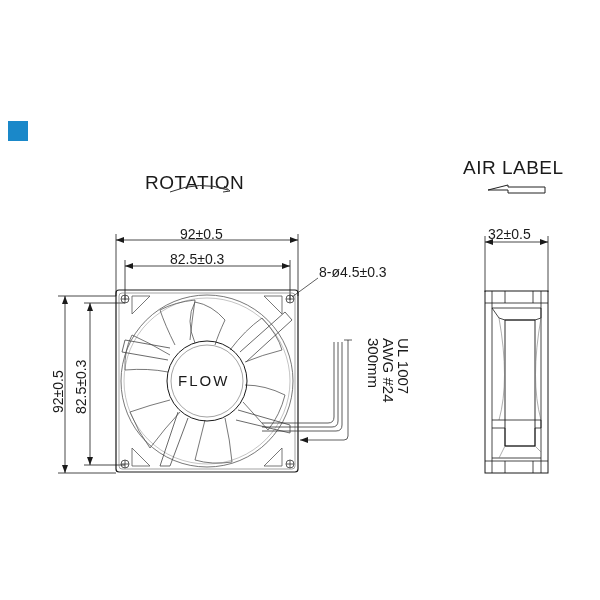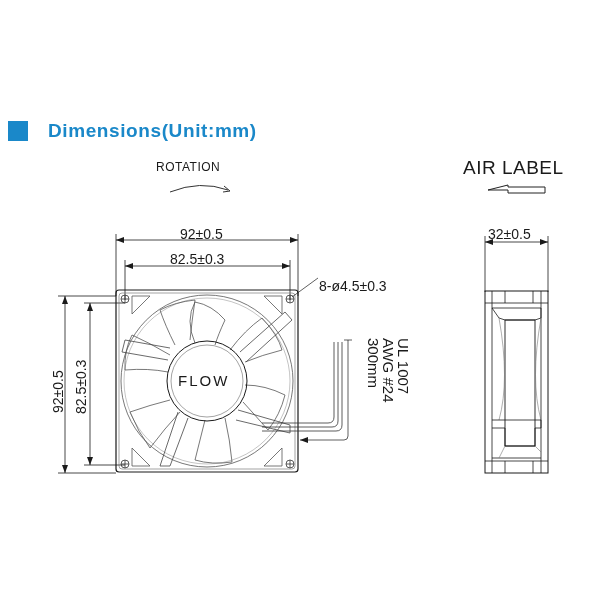--- a/index.html
+++ b/index.html
@@ -3,40 +3,39 @@
   <meta charset="utf-8">
   <style>
     html, body { margin: 0; padding: 0; background: #ffffff; }
     body { width: 600px; height: 600px; position: relative; overflow: hidden;
            font-family: "Liberation Sans", sans-serif; color: #1a1a1a; }
     .section-header { position: absolute; left: 8px; top: 118px; height: 26px; display: flex; align-items: center; }
     .section-marker { width: 20px; height: 20px; background: #1a88c9; margin-right: 20px; }
     .section-title { font-family: "Liberation Sans", sans-serif; font-weight: bold; font-size: 19px;
                      color: #1a88c9; letter-spacing: 0.6px; }
     .label { position: absolute; font-family: "Liberation Sans", sans-serif; color: #1a1a1a; white-space: nowrap; }
-    .rot-label { left: 145px; top: 160px; font-size: 12px; letter-spacing: 0.5px; margin-left: 11px; }
+    .rot-label { left: 145px; top: 172px; font-size: 19px; letter-spacing: 0.5px; }
     .air-label { left: 463px; top: 157px; font-size: 19px; letter-spacing: 0.5px; }
     .dim { font-size: 14px; }
     .vert { transform-origin: left top; }
     svg.drawing { position: absolute; left: 0; top: 0; }
   </style>
 </head>
 <body>
 
 <div class="section-header">
   <div class="section-marker"></div>
-  <span class="section-title">Dimensions(Unit:mm)</span>
 </div>
 
 <div class="label rot-label">ROTATION</div>
 <div class="label air-label">AIR LABEL</div>
 
 <div class="label dim" style="left:180px; top:226px;">92±0.5</div>
 <div class="label dim" style="left:170px; top:251px;">82.5±0.3</div>
-<div class="label dim" style="left:319px; top:278px;">8-ø4.5±0.3</div>
+<div class="label dim" style="left:319px; top:264px;">8-ø4.5±0.3</div>
 <div class="label dim" style="left:488px; top:226px;">32±0.5</div>
 
 <div class="label dim vert" style="left:50px; top:413px; transform: rotate(-90deg);">92±0.5</div>
 <div class="label dim vert" style="left:73px; top:414px; transform: rotate(-90deg);">82.5±0.3</div>
 
 <div class="label vert" style="left:411px; top:338px; transform: rotate(90deg); font-size:15px; line-height:15px;">
   <div>UL 1007</div>
   <div>AWG #24</div>
   <div>300mm</div>
 </div>

